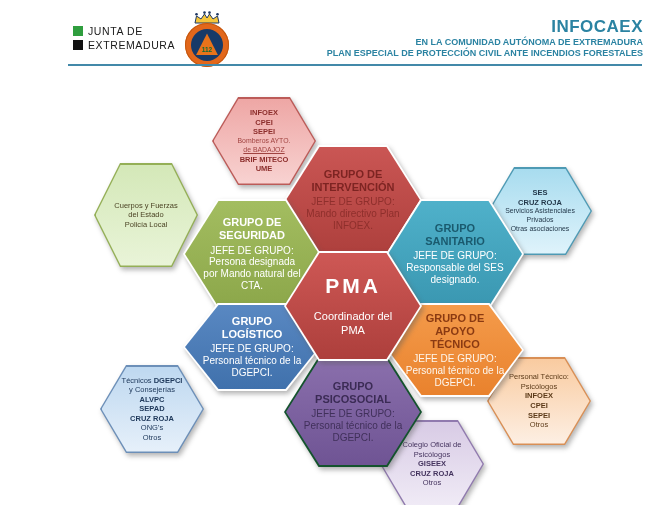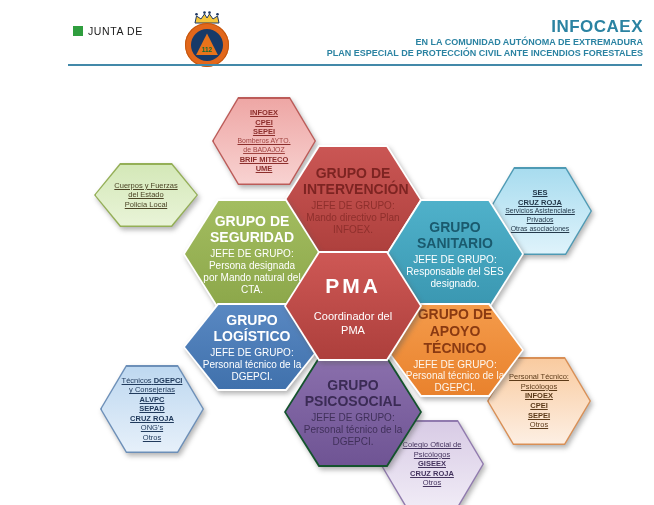--- a/index.html
+++ b/index.html
@@ -26,23 +26,23 @@
   .htitle .sub{font-size:9px;font-weight:bold;line-height:11px;}
   .hrule{position:absolute;left:68px;right:12px;top:64px;height:2px;background:#4389a9;}
 
   
   .hex{position:absolute;filter:drop-shadow(2px 3px 2.5px rgba(90,90,90,.45));}
   .clip{clip-path:polygon(0% 50%,25% 0%,75% 0%,100% 50%,75% 100%,25% 100%);}
   .shape{position:absolute;inset:0;}
   .fill{position:absolute;display:flex;flex-direction:column;justify-content:center;
         align-items:center;text-align:center;}
   .big .fill{inset:2px;}
-  .small .fill{inset:1.5px;text-decoration:underline;}
-
-  .g-title{font-weight:bold;font-size:14px;line-height:1.2;max-width:100px;}
+  .small .fill{inset:1.5px;}
+
+  .g-title{font-weight:bold;font-size:11px;line-height:1.2;max-width:100px;}
   .g-body{font-size:10px;line-height:1.18;margin-top:2px;max-width:102px;}
 
   
   .hx-int .shape{background:#fff;} .hx-int .fill{background:linear-gradient(180deg,#ca5654,#ae403d);}
   .hx-int .g-title{color:#7d2422;} .hx-int .g-body{color:#8e2f2c;}
   .hx-seg .shape{background:#fff;} .hx-seg .fill{background:linear-gradient(180deg,#a3bd60,#8ca74a);}
   .hx-seg .g-title,.hx-seg .g-body{color:#fff;}
   .hx-san .shape{background:#fff;} .hx-san .fill{background:linear-gradient(180deg,#4fb1ca,#3a97b1);}
   .hx-san .g-title{color:#1a5a6e;} .hx-san .g-body{color:#fff;}
   .hx-log .shape{background:#fff;} .hx-log .fill{background:linear-gradient(180deg,#5988c2,#4071ac);}
@@ -77,20 +77,24 @@
 </head>
 <body>
 
 <div class="stage">
 
   <div class="junta">
     <div class="junta-row">
       <span class="sq green"></span>
       <span>JUNTA DE</span>
     </div>
+    <div class="junta-row">
+      <span class="sq black"></span>
+      <span>EXTREMADURA</span>
+    </div>
   </div>
 
   <div class="pclogo">
     <svg class="crown" width="30" height="13" viewBox="0 0 30 13">
       <path d="M3 12 L4.5 5 L9 8 L12.5 3 L15 7 L17.5 3 L21 8 L25.5 5 L27 12 Z" fill="#f5c63c" stroke="#1f3864" stroke-width="1"></path>
       <circle cx="4.5" cy="3.2" r="1.3" fill="#1f3864"></circle>
         <circle cx="12.5" cy="1.6" r="1.3" fill="#1f3864"></circle>
       <circle cx="17.5" cy="1.6" r="1.3" fill="#1f3864"></circle>
         <circle cx="25.5" cy="3.2" r="1.3" fill="#1f3864"></circle>
     </svg>
@@ -116,21 +120,21 @@
       <div class="s-line b">CPEI</div>
       <div class="s-line b">SEPEI</div>
       <div class="s-line sm">Bomberos AYTO.</div>
       <div class="s-line sm u">de BADAJOZ</div>
       <div class="s-line b">BRIF MITECO</div>
       <div class="s-line b">UME</div>
     </div>
       </div>
   </div>
 
-  <div class="hex small hx-s-seg" style="left:94px;top:163px;width:104px;height:64px">
+  <div class="hex small hx-s-seg" style="left:94px;top:163px;width:104px;height:104px">
     <div class="shape clip">
         <div class="fill clip">
       <div class="s-line">Cuerpos y Fuerzas</div>
       <div class="s-line">del Estado</div>
       <div class="s-line">Policía Local</div>
     </div>
       </div>
   </div>
 
   <div class="hex small hx-s-san" style="left:488px;top:167px;width:104px;height:88px">

